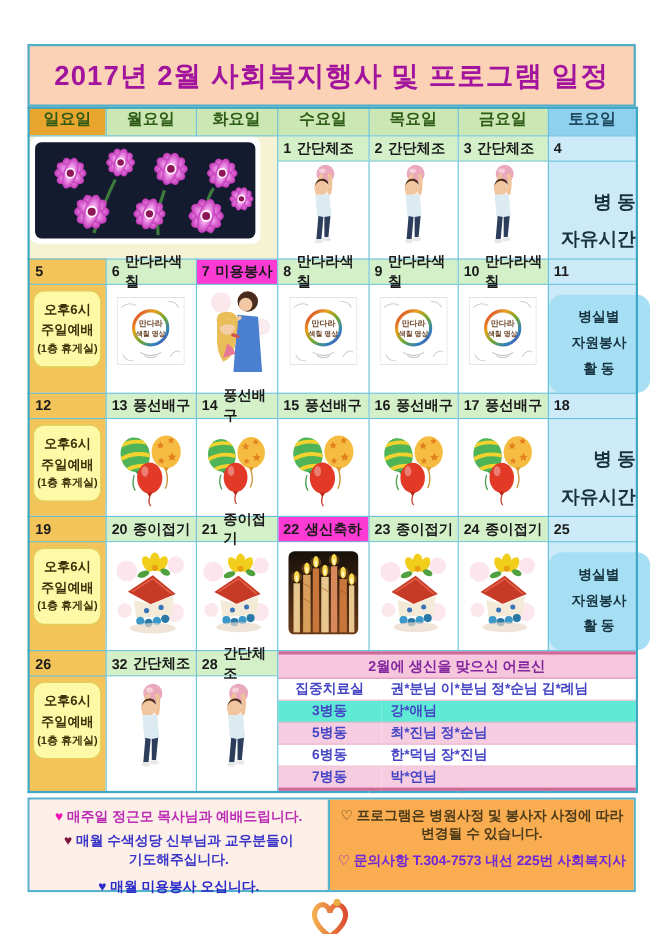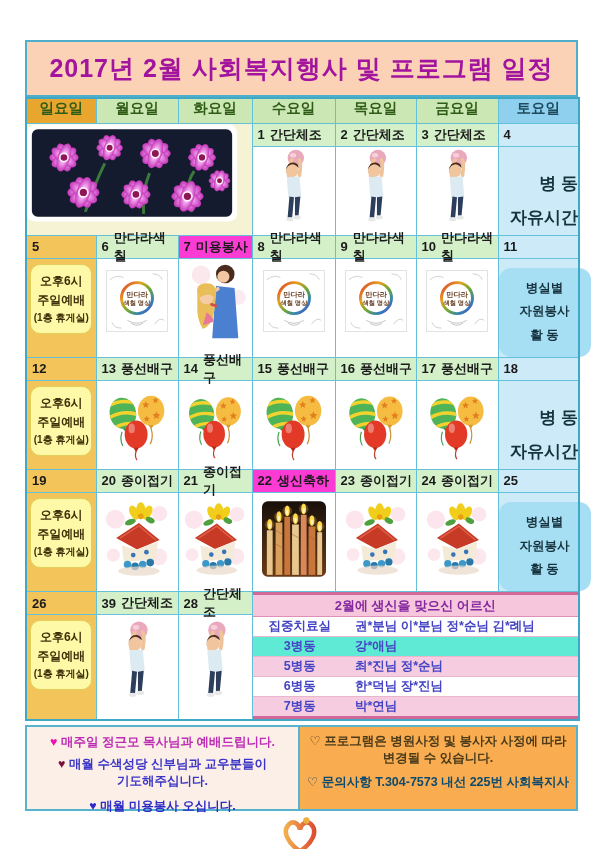--- a/index.html
+++ b/index.html
@@ -58,21 +58,21 @@
   
   .notes{margin:4px 0 0 25px;width:553px;display:flex;border:2px solid #57B2CB;box-sizing:border-box;height:86px;}
   .notes-left{width:273px;background:#FCEFE7;border-right:2px solid #57B2CB;text-align:center;padding-top:7px;box-sizing:border-box;}
   .notes-right{flex:1;background:#F9AC50;text-align:center;padding-top:6px;}
   .nline{font-size:12.5px;font-weight:700;line-height:1.35;margin-bottom:5px;}
   .nl1{color:#BC2CB4;} .nl1 .hb{color:#F010B0;}
   .nl2{color:#3A35C8;} .nl2 .hb{color:#7A1038;}
   .nl3{color:#2A2AC8;margin-top:8px;}
   .nr1{color:#5A28A8;}
   .nr2{color:#4A3A1A;}
-  .nr3{color:#0c4a6e;margin-top:7px;}
+  .nr3{color:#6d28d9;margin-top:7px;}
 
   
   .logo{margin-top:4px;text-align:center;opacity:.85;}
   .icon{display:block;}
   .hidden-defs{position:absolute;width:0;height:0;overflow:hidden;}
 </style>
 </head>
 <body>
 
 <svg class="hidden-defs" xmlns="http://www.w3.org/2000/svg">
@@ -592,21 +592,21 @@
         <div class="body-sun">
               <div class="worship-box">
           <div>오후6시</div>
                 <div>주일예배</div>
                 <div class="small">(1층 휴게실)</div>
         </div>
             </div>
       </td>
       <td>
         <div class="strip">
-              <span>39</span>
+              <span>32</span>
               <span>간단체조</span>
             </div>
         <div class="art">
               <svg class="icon" width="54" height="90">
                 <use href="#sym-exercise"></use>
               </svg>
             </div>
       </td>
       <td>
         <div class="strip">

